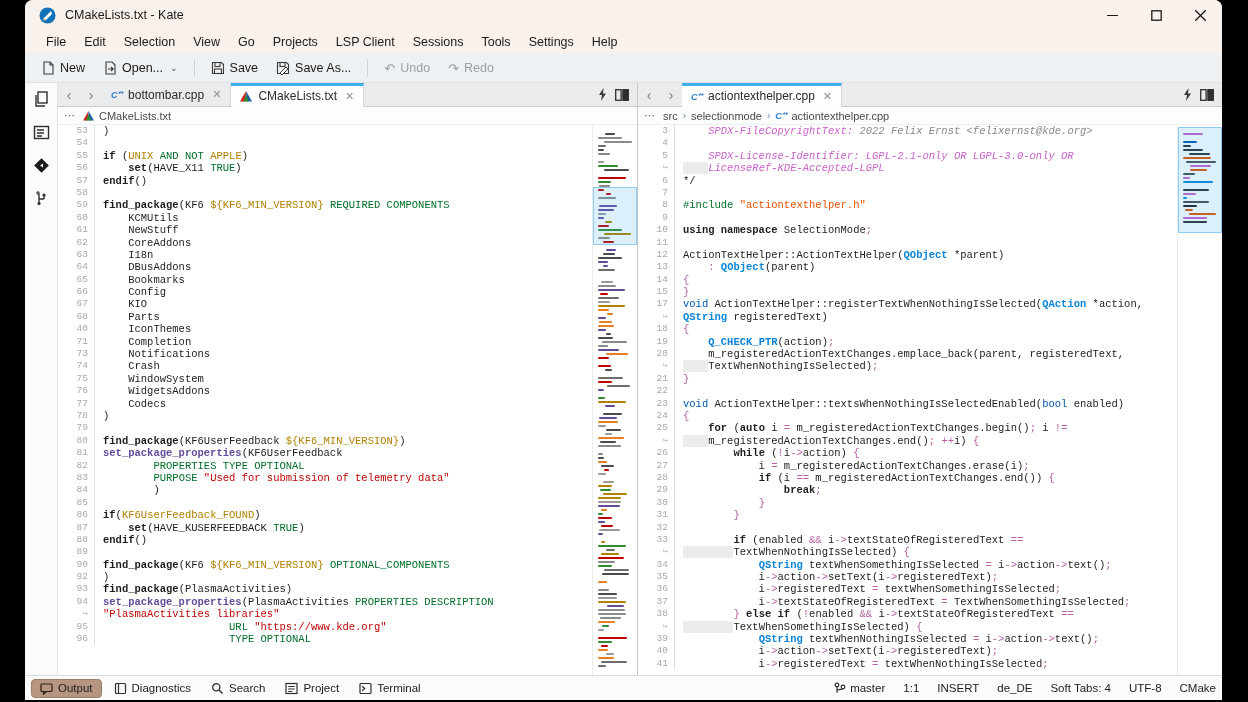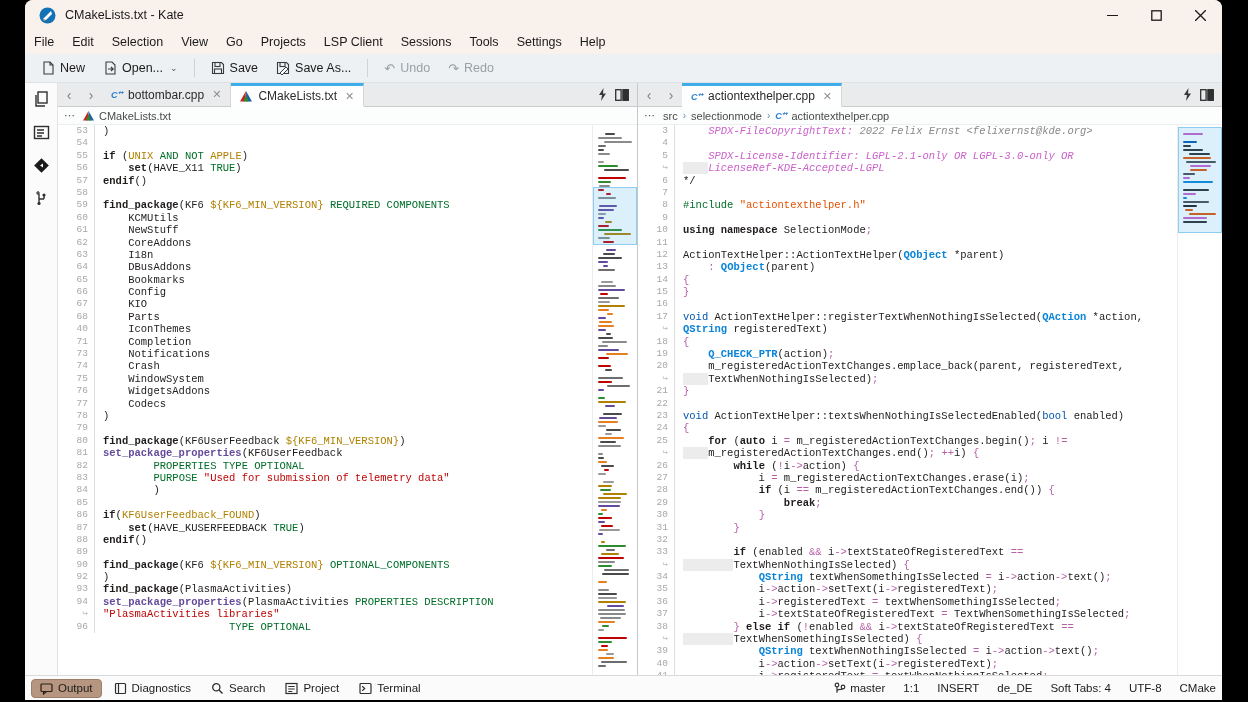--- a/index.html
+++ b/index.html
@@ -7,21 +7,21 @@
        font-family:"Liberation Sans",sans-serif;color:#1b1b1b;-webkit-font-smoothing:antialiased;}
   .window{position:absolute;left:25px;top:0;width:1197px;height:700px;background:#fff;
           border-radius:8px 8px 0 0;overflow:hidden;display:flex;flex-direction:column;}
   
   .titlebar{height:30px;background:#f9f1ec;display:flex;align-items:center;flex:0 0 auto;}
   .app-icon{width:17px;height:17px;margin:0 9px 0 14px;}
   .title-text{font-size:12.5px;color:#1a1a1a;text-align:center;}
   .win-btns{margin-left:auto;display:flex;align-items:center;height:100%;}
   .win-btn{width:44px;height:100%;display:flex;align-items:center;justify-content:center;color:#1a1a1a;}
   
-  .menubar{height:24px;background:#f9f1ec;display:flex;align-items:center;flex:0 0 auto;}
+  .menubar{height:24px;background:#f9f1ec;display:flex;align-items:center;padding-left:12px;flex:0 0 auto;}
   .menu-item{font-size:12.5px;padding:3px 9px;color:#1b1b1b;white-space:nowrap;}
   
   .toolbar{height:28px;background:#eef1f3;border-bottom:1px solid #dfe2e4;display:flex;align-items:center;
            padding-left:8px;gap:2px;flex:0 0 auto;}
   .tbtn{display:flex;align-items:center;gap:5px;font-size:12.5px;padding:3px 8px;border-radius:3px;color:#1b1b1b;}
   .tbtn.disabled{color:#9aa0a4;}
   .tsep{width:1px;height:18px;background:#cfd3d6;margin:0 6px;}
   .chev{font-size:9px;color:#555;margin-left:2px;}
   .ticon{width:14px;height:14px;flex:0 0 auto;}
   
@@ -266,20 +266,21 @@
             <div class="crow"><span class="ln">85</span><span class="cl"></span></div>
             <div class="crow"><span class="ln">86</span><span class="cl"><span class="c-k">if</span><span>(</span><span class="c-v">KF6UserFeedback_FOUND</span><span>)</span></span></div>
             <div class="crow"><span class="ln">87</span><span class="cl"><span>    </span><span class="c-k">set</span><span>(HAVE_KUSERFEEDBACK </span><span class="c-g">TRUE</span><span>)</span></span></div>
             <div class="crow"><span class="ln">88</span><span class="cl"><span class="c-k">endif</span><span>()</span></span></div>
             <div class="crow"><span class="ln">89</span><span class="cl"></span></div>
             <div class="crow"><span class="ln">90</span><span class="cl"><span class="c-k">find_package</span><span>(KF6 </span><span class="c-v">${KF6_MIN_VERSION}</span><span> </span><span class="c-g">OPTIONAL_COMPONENTS</span></span></div>
             <div class="crow"><span class="ln">92</span><span class="cl"><span>)</span></span></div>
             <div class="crow"><span class="ln">93</span><span class="cl"><span class="c-k">find_package</span><span>(PlasmaActivities)</span></span></div>
             <div class="crow"><span class="ln">94</span><span class="cl"><span class="c-fn">set_package_properties</span><span>(PlasmaActivities </span><span class="c-g">PROPERTIES DESCRIPTION</span></span></div>
             <div class="crow"><span class="ln lnw">↪</span><span class="cl"><span class="c-s">"PlasmaActivities libraries"</span></span></div>
+            <div class="crow"><span class="ln">95</span><span class="cl"><span>                    </span><span class="c-g">URL</span><span> </span><span class="c-s">"https://www.kde.org"</span></span></div>
             <div class="crow"><span class="ln">96</span><span class="cl"><span>                    </span><span class="c-g">TYPE OPTIONAL</span></span></div>
           </div>
         <div class="minimap" id="left-minimap">
           <div class="viewport" style="top:62px;height:56px;"></div>
         <div class="mgap"></div>
             <div class="mrow" style="width: 9.44617px; margin-left: 8.20552px; background: rgb(74, 74, 74);"></div>
             <div class="mrow" style="width: 24.4375px; margin-left: 1px; background: rgb(138, 138, 138);"></div>
             <div class="mrow" style="width: 27.991px; margin-left: 7.33573px; background: rgb(138, 138, 138);"></div>
             <div class="mrow" style="width: 7.54737px; margin-left: 1px; background: rgb(109, 109, 109);"></div>
             <div class="mrow" style="width: 6.07262px; margin-left: 1px; background: rgb(74, 74, 74);"></div>
@@ -454,21 +455,20 @@
             <div class="crow"><span class="ln">6</span><span class="cl"><span>*/</span></span></div>
             <div class="crow"><span class="ln">7</span><span class="cl"></span></div>
             <div class="crow"><span class="ln">8</span><span class="cl"><span class="c-p">#include </span><span class="c-i">"actiontexthelper.h"</span></span></div>
             <div class="crow"><span class="ln">9</span><span class="cl"></span></div>
             <div class="crow"><span class="ln">10</span><span class="cl"><span class="c-k">using namespace</span><span> SelectionMode</span><span class="c-o">;</span></span></div>
             <div class="crow"><span class="ln">11</span><span class="cl"></span></div>
             <div class="crow"><span class="ln">12</span><span class="cl"><span>ActionTextHelper::ActionTextHelper(</span><span class="c-e">QObject</span><span> *parent)</span></span></div>
             <div class="crow"><span class="ln">13</span><span class="cl"><span>    </span><span class="c-o">: </span><span class="c-e">QObject</span><span>(parent)</span></span></div>
             <div class="crow"><span class="ln">14</span><span class="cl"><span class="c-o">{</span></span></div>
             <div class="crow"><span class="ln">15</span><span class="cl"><span class="c-o">}</span></span></div>
-            <div class="crow"><span class="ln">16</span><span class="cl"></span></div>
             <div class="crow"><span class="ln">17</span><span class="cl"><span class="c-d">void</span><span> ActionTextHelper::registerTextWhenNothingIsSelected(</span><span class="c-e">QAction</span><span> *action,</span></span></div>
             <div class="crow"><span class="ln lnw">↪</span><span class="cl"><span class="c-e">QString</span><span> registeredText)</span></span></div>
             <div class="crow"><span class="ln">18</span><span class="cl"><span class="c-o">{</span></span></div>
             <div class="crow"><span class="ln">19</span><span class="cl"><span>    </span><span class="c-e">Q_CHECK_PTR</span><span>(action)</span><span class="c-o">;</span></span></div>
             <div class="crow"><span class="ln">20</span><span class="cl"><span>    m_registeredActionTextChanges.emplace_back(parent, registeredText,</span></span></div>
             <div class="crow"><span class="ln lnw">↪</span><span class="cl"><span class="c-wi">    </span><span>TextWhenNothingIsSelected)</span><span class="c-o">;</span></span></div>
             <div class="crow"><span class="ln">21</span><span class="cl"><span class="c-o">}</span></span></div>
             <div class="crow"><span class="ln">22</span><span class="cl"></span></div>
             <div class="crow"><span class="ln">23</span><span class="cl"><span class="c-d">void</span><span> ActionTextHelper::textsWhenNothingIsSelectedEnabled(</span><span class="c-d">bool</span><span> enabled)</span></span></div>
             <div class="crow"><span class="ln">24</span><span class="cl"><span class="c-o">{</span></span></div>

